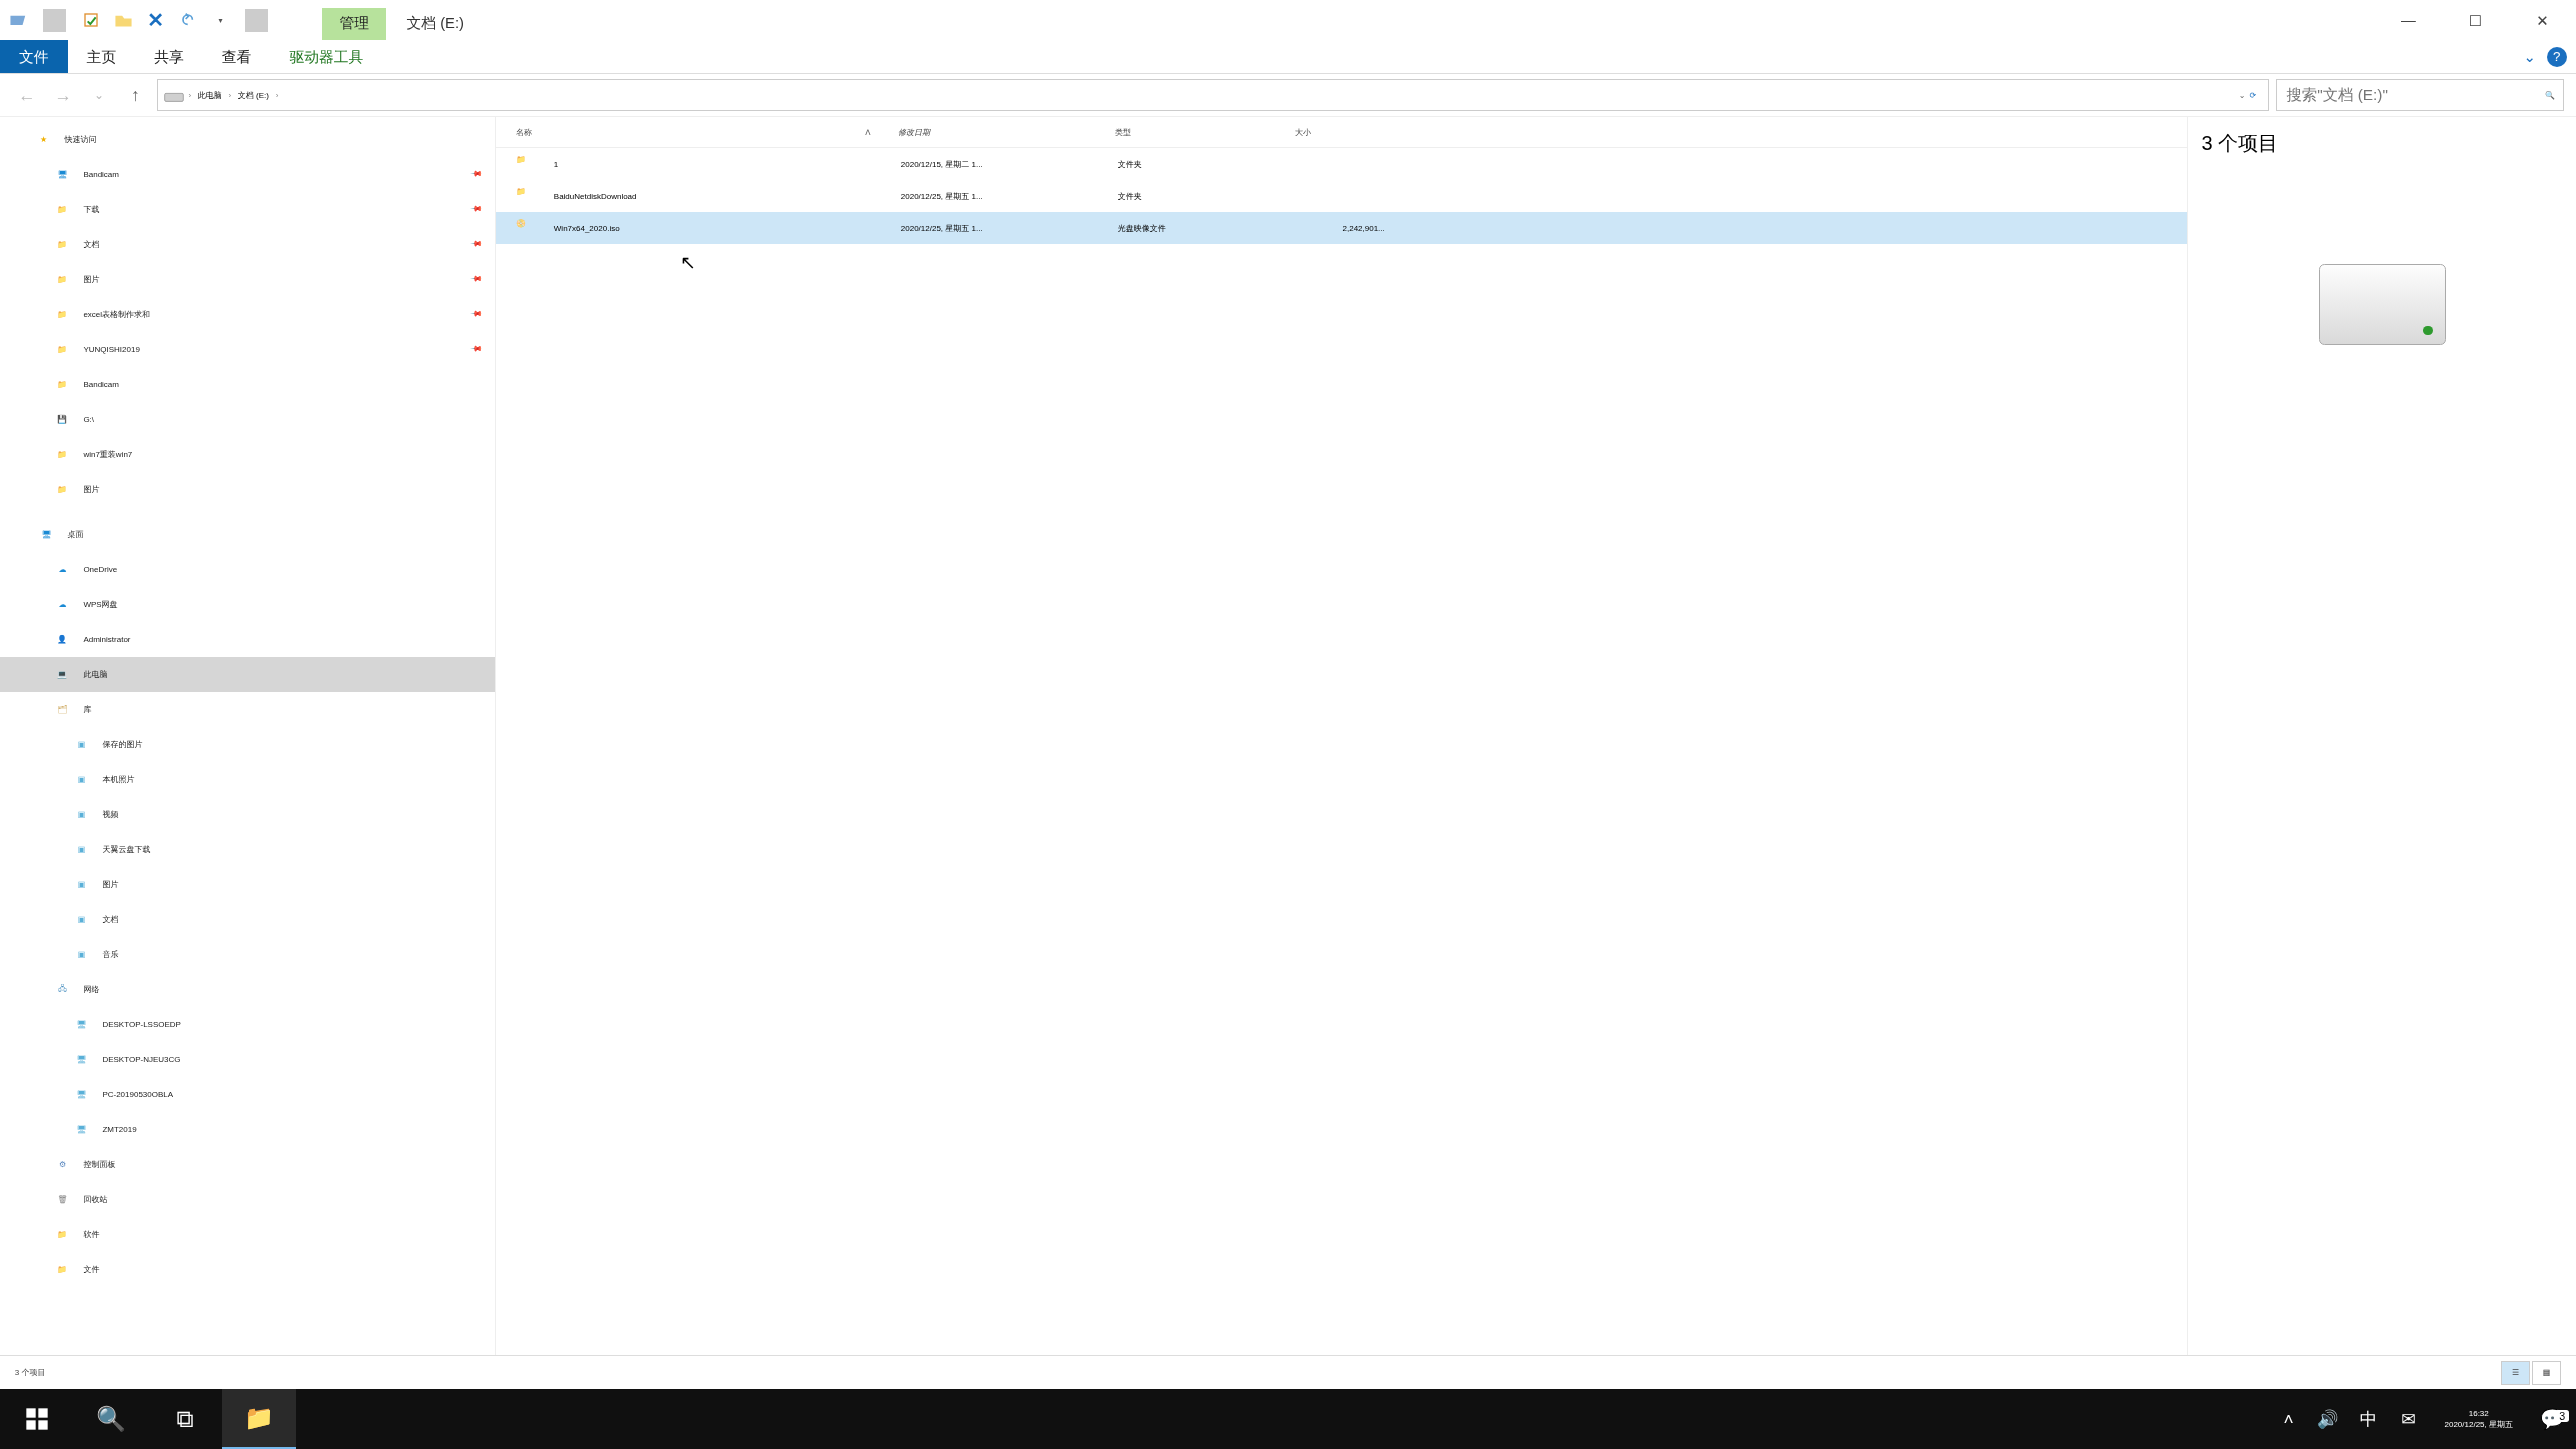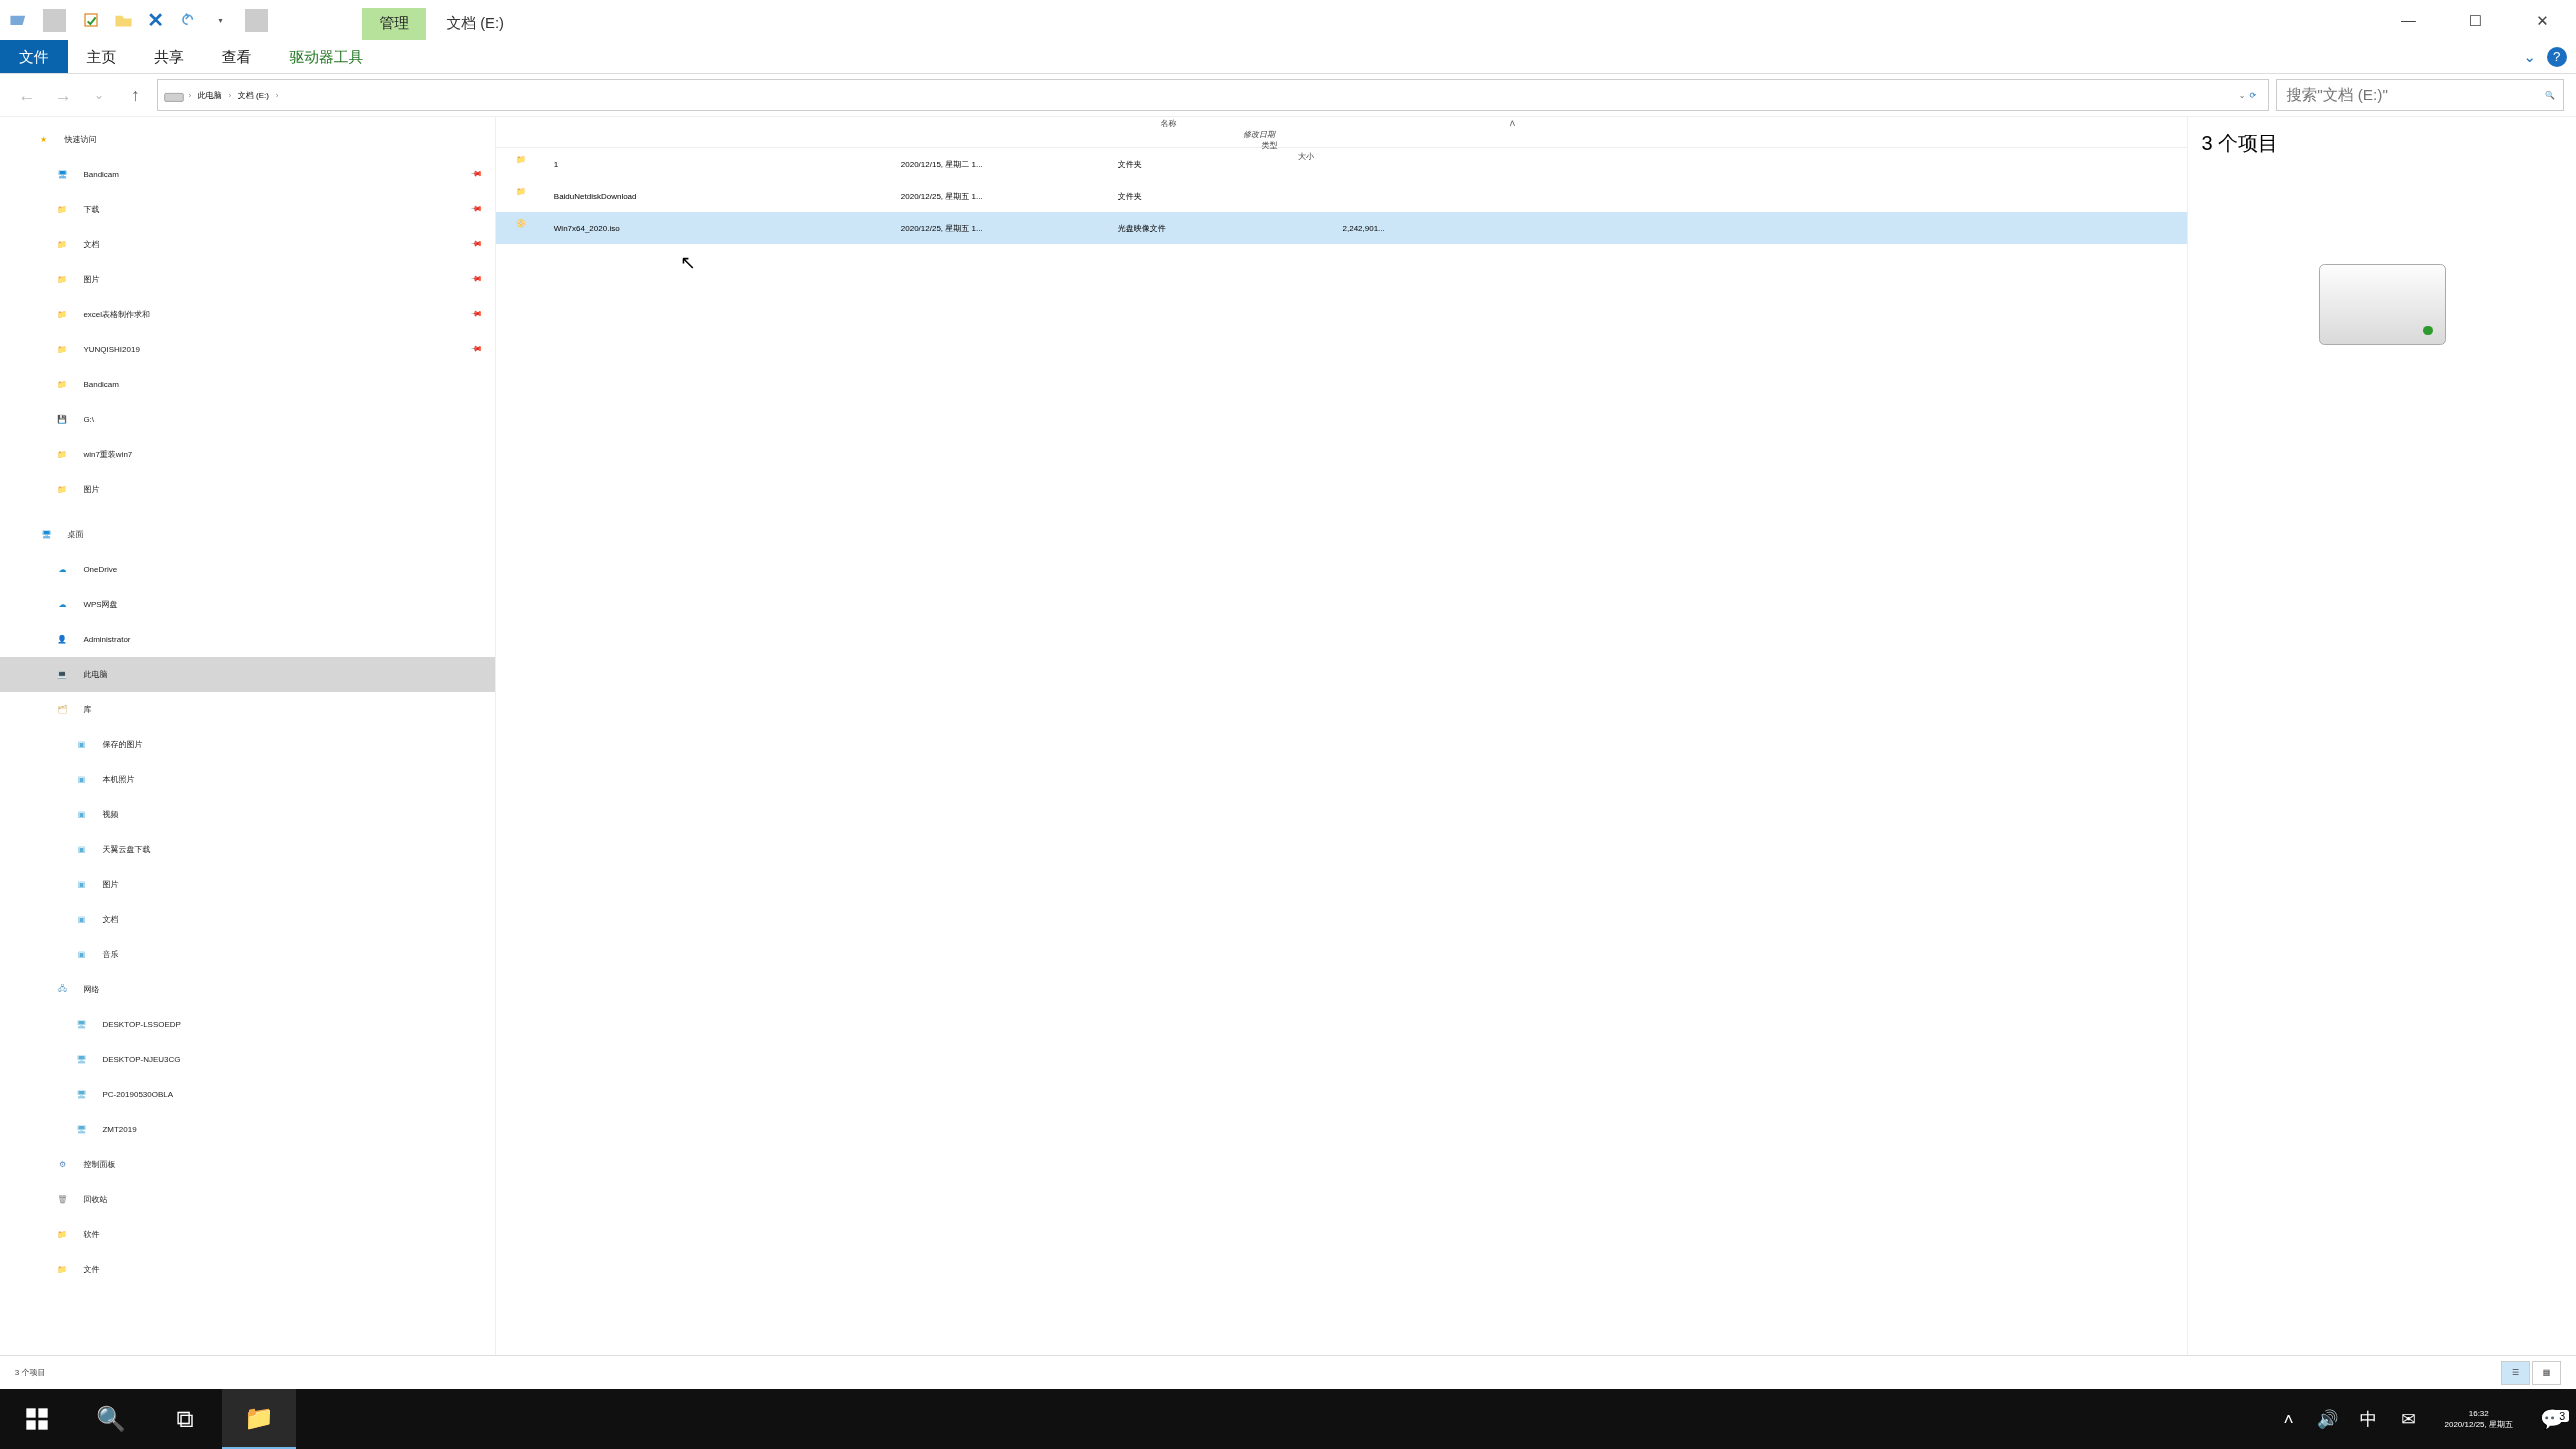--- a/index.html
+++ b/index.html
@@ -3,21 +3,21 @@
 <meta charset="utf-8">
 <style>
 * { margin:0; padding:0; box-sizing:border-box; font-family:"Microsoft YaHei","Segoe UI",Arial,sans-serif; font-size:8px; }
 body { width:2576px; height:1449px; overflow:hidden; position:relative; background:#fff; }
 .window { position:absolute; left:0; top:0; width:2576px; height:1389px; background:#fff; display:flex; flex-direction:column; }
 .titlebar { height:40px; display:flex; align-items:center; background:#fff; border-bottom:0; }
 .qat { display:flex; align-items:center; gap:9.4px; padding-left:6.7px; height:100%; }
 .qat span { width:23px; height:23px; display:flex; align-items:center; justify-content:center; }
 .qat-sep { width:0.7px; height:27px; background:#ccc; margin:0 4px; }
 .tb-tabs { display:flex; align-items:flex-end; margin-left:228px; position:absolute; left:0; top:0; height:40px; }
-.tb-tab { padding:6.7px 17.4px;margin-left:40px; }
+.tb-tab { padding:6.7px 17.4px; }
 .tb-tab.contextual { background:#b7e29c; color:#222; }
 .tb-title { margin-left:6.7px; padding:6.7px 13.4px; color:#333; font-size:14.8px; }
 .tb-tab, .tb-title { font-size:14.8px; }
 .win-controls { margin-left:auto; display:flex; }
 .win-controls span { width:67px; height:39px; display:flex; align-items:center; justify-content:center; font-size:14.8px; color:#444; }
 .ribbon-tabs { height:34px; display:flex; align-items:stretch; border-bottom:0.7px solid #ddd; }
 .ribbon-tabs .rt { padding:8px 19px; font-size:14.8px; color:#222; }
 .ribbon-tabs .rt.file { background:#0a64ad; color:#fff; }
 .ribbon-tabs .rt.ctx { color:#227722; }
 .ribbon-right { margin-left:auto; display:flex; align-items:center; padding-right:9.4px; gap:10.7px; }
@@ -37,21 +37,21 @@
 .navpane { width:496px; border-right:0.7px solid #eee; overflow-y:auto; padding-top:5.4px; }
 .tree-item { display:flex; align-items:center; height:35px; padding-left:32px; font-size:15.4px; color:#222; position:relative; }
 .tree-item.ind1 { padding-left:51px; }
 .tree-item.ind2 { padding-left:70px; }
 .tree-item.sel { background:#d6d6d6; }
 .tree-item .pin { position:absolute; right:13.4px; color:#888; transform:rotate(45deg); }
 .tree-item .ticon { width:23px; height:19px; margin-right:9.4px; display:inline-flex; align-items:center; justify-content:center; }
 .tree-spacer { height:9.4px; }
 
 .listview { flex:1; display:flex; flex-direction:column; position:relative; }
-.columns { display:flex; height:31px; border-bottom:0.7px solid #eee; align-items:center; font-size:14.8px; color:#444; padding-left:20px;flex-direction:column; }
+.columns { display:flex; height:31px; border-bottom:0.7px solid #eee; align-items:center; font-size:14.8px; color:#444; padding-left:20px; }
 .col-name { width:382px; display:flex; align-items:center; }
 .col-name .sortarr { margin-left:auto; margin-right:27px; color:#666; font-size:10.7px; }
 .col-date { width:217px;font-style:italic; }
 .col-type { width:180px; }
 .col-size { width:107px; text-align:left; padding-right:20px; }
 .row { display:flex; height:32px; align-items:center; padding-left:20px; font-size:15.4px; }
 .row.sel { background:#cde6f7; }
 .row .ricon { width:23px; height:19px; margin-right:14.8px; }
 .row .rname { width:347px; }
 .row .rdate { width:217px; }

